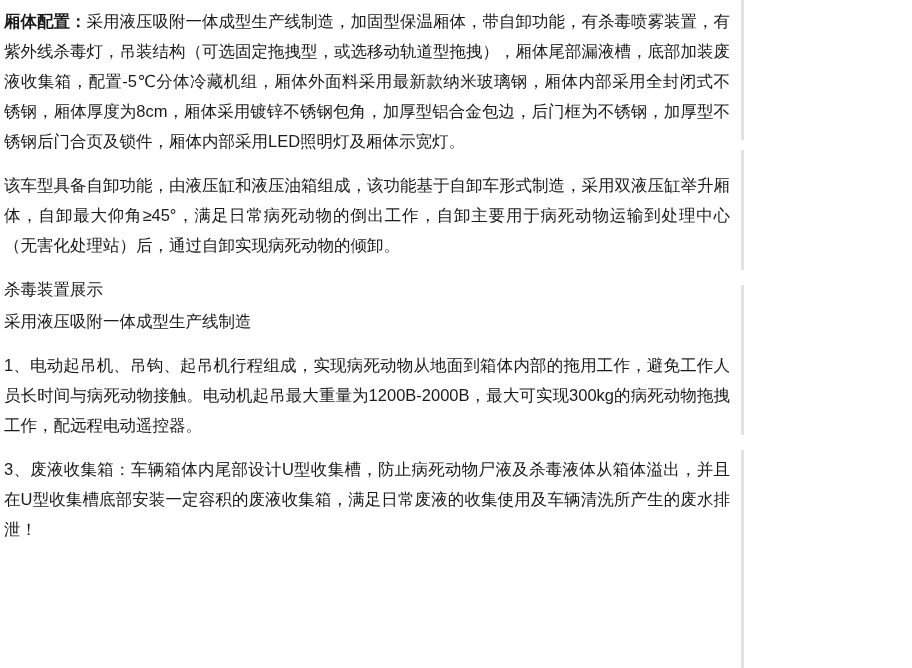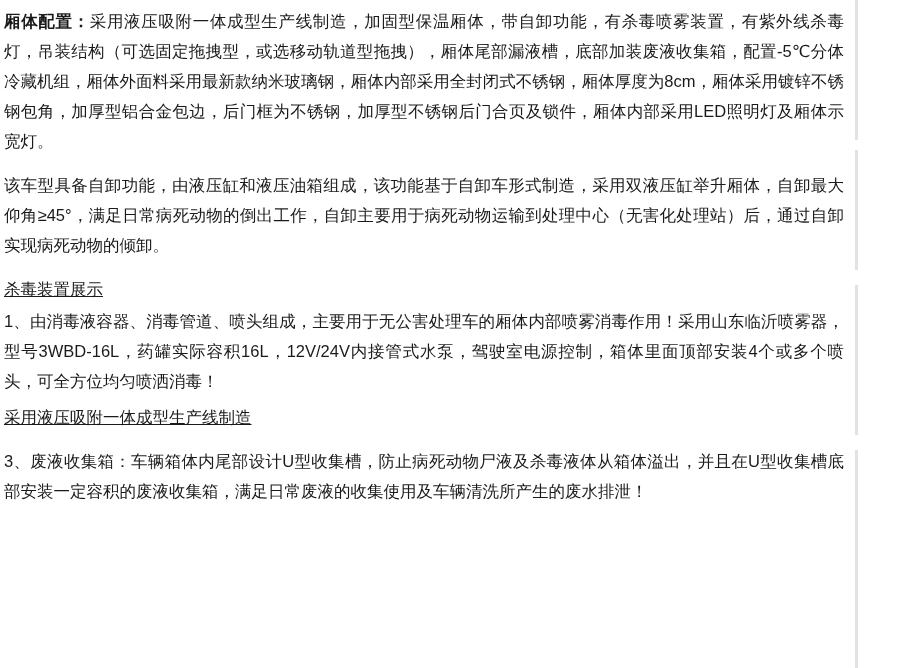--- a/index.html
+++ b/index.html
@@ -9,41 +9,40 @@
   body {
     width: 912px;
     height: 668px;
     background: #ffffff;
     font-family: "Liberation Sans", "DejaVu Sans", sans-serif;
     color: #1a1a1a;
     overflow: hidden;
   }
   .page {
     position: relative;
-    width: 858px;
+    width: 744px;
     height: 668px;
     box-sizing: border-box;
     padding: 6px 14px 0 4px;
   }
   .para {
     font-size: 16.5px;
     line-height: 30px;
     color: #1a1a1a;
     text-align: justify;
     text-justify: inter-ideograph;
     margin: 0 0 6px 0;
     letter-spacing: 0px;
     word-break: break-all;
   }
   .para.gap-before {
     margin-top: 14px;
   }
   .para.tight {
     margin-bottom: 2px;
-    text-decoration: underline;
   }
   .b {
     font-weight: bold;
   }
   
   .edge-mark {
     position: absolute;
     right: 0;
     width: 3px;
     background: #e2e2e2;
@@ -57,25 +56,25 @@
 <body>
 
 <div class="page">
 
   <p class="para"><span class="b">厢体配置：</span><span>采用液压吸附一体成型生产线制造，加固型保温厢体，带自卸功能，有杀毒喷雾装置，有紫外线杀毒灯，吊装结构（可选固定拖拽型，或选移动轨道型拖拽），厢体尾部漏液槽，底部加装废液收集箱，配置-5℃分体冷藏机组，厢体外面料采用最新款纳米玻璃钢，厢体内部采用全封闭式不锈钢，厢体厚度为8cm，厢体采用镀锌不锈钢包角，加厚型铝合金包边，后门框为不锈钢，加厚型不锈钢后门合页及锁件，厢体内部采用LED照明灯及厢体示宽灯。</span></p>
 
   <p class="para gap-before"><span>该车型具备自卸功能，由液压缸和液压油箱组成，该功能基于自卸车形式制造，采用双液压缸举升厢体，自卸最大仰角≥45°，满足日常病死动物的倒出工作，自卸主要用于病死动物运输到处理中心（无害化处理站）后，通过自卸实现病死动物的倾卸。</span></p>
 
   <p class="para gap-before tight"><span>杀毒装置展示</span></p>
 
-  <p class="para"><span>1、由消毒液容器、消毒管道、喷头组成，主要用于无公害处理车的厢体内部喷雾消毒作用！采用山东临沂喷雾器，型号3WBD-16L，药罐实际容积16L，12V/24V内接管式水泵，驾驶室电源控制，箱体里面顶部安装4个或多个喷头，可全方位均匀喷洒消毒！</span></p>
 
 
   <p class="para tight"><span>采用液压吸附一体成型生产线制造</span></p>
 
+  <p class="para gap-before"><span>1、电动起吊机、吊钩、起吊机行程组成，实现病死动物从地面到箱体内部的拖用工作，避免工作人员长时间与病死动物接触。电动机起吊最大重量为1200B-2000B，最大可实现300kg的病死动物拖拽工作，配远程电动遥控器。</span></p>
 
   <p class="para gap-before"><span>3、废液收集箱：车辆箱体内尾部设计U型收集槽，防止病死动物尸液及杀毒液体从箱体溢出，并且在U型收集槽底部安装一定容积的废液收集箱，满足日常废液的收集使用及车辆清洗所产生的废水排泄！</span></p>
 
   <div class="edge-mark m1"></div>
   <div class="edge-mark m2"></div>
   <div class="edge-mark m3"></div>
   <div class="edge-mark m4"></div>
 
 </div>
 

